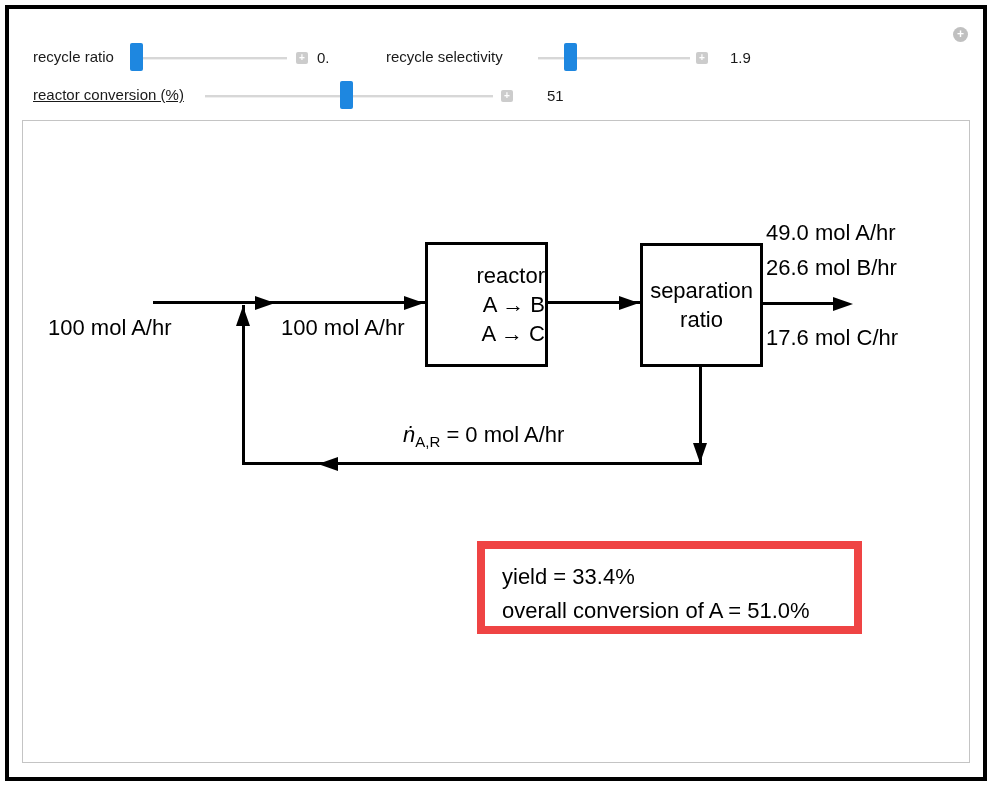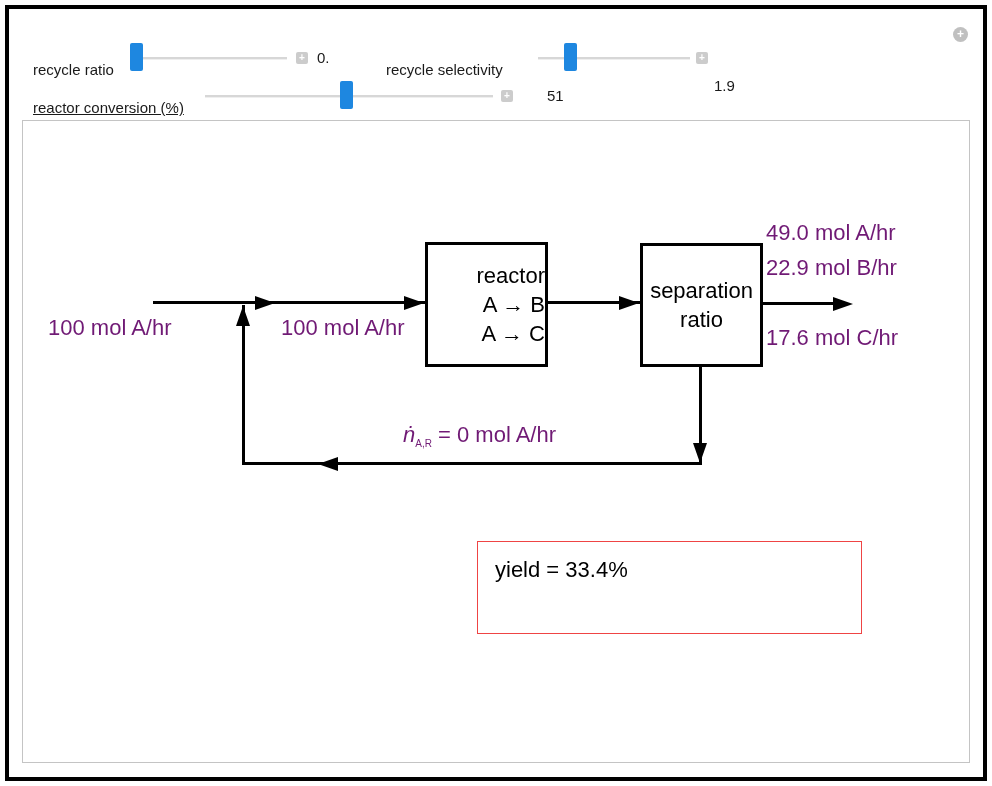--- a/index.html
+++ b/index.html
@@ -9,38 +9,38 @@
   .frame { position: absolute; left: 5px; top: 5px; width: 982px; height: 776px;
            border: 4px solid #000; background: #fff; }
 
   
   .expand-btn { position: absolute; left: 953px; top: 27px; width: 15px; height: 15px;
                 border-radius: 50%; background: #c0c0c0; color: #fff;
                 font-size: 12px; font-weight: bold; line-height: 14px; text-align: center;
                 cursor: pointer; }
 
   
-  .ctl-label { position: absolute; font-size: 15px; line-height: 18px; color: #1a1a1a; white-space: nowrap; margin-top: 13px; }
+  .ctl-label { position: absolute; font-size: 15px; line-height: 18px; color: #1a1a1a; white-space: nowrap; }
   .track { position: absolute; height: 3px; background: #d7d7d7; border-bottom: 1px solid #efefef; }
   .thumb { position: absolute; width: 13px; height: 28px; background: #1e87e0; border-radius: 2px; }
   .plusbox { position: absolute; width: 12px; height: 12px; background: #cccccc; border-radius: 2px;
              color: #fff; font-size: 10px; font-weight: bold; line-height: 12px; text-align: center; cursor: pointer; }
   .ctl-value { position: absolute; font-size: 15px; line-height: 18px; color: #1a1a1a; white-space: nowrap; }
 
   .s1-label { left: 33px;  top: 48px; }
   .s1-track { left: 135px; top: 57px; width: 152px; }
   .s1-thumb { left: 130px; top: 43px; }
   .s1-plus  { left: 296px; top: 52px; }
   .s1-value { left: 317px; top: 49px; }
 
   .s2-label { left: 386px; top: 48px; }
   .s2-track { left: 538px; top: 57px; width: 152px; }
   .s2-thumb { left: 564px; top: 43px; }
   .s2-plus  { left: 696px; top: 52px; }
-  .s2-value { left: 714px; top: 49px; margin-top: 28px; }
+  .s2-value { left: 730px; top: 49px; }
 
   .s3-label { left: 33px;  top: 86px; text-decoration: underline; }
   .s3-track { left: 205px; top: 95px; width: 288px; }
   .s3-thumb { left: 340px; top: 81px; }
   .s3-plus  { left: 501px; top: 90px; }
   .s3-value { left: 547px; top: 87px; }
 
   
   .panel { position: absolute; left: 22px; top: 120px; width: 948px; height: 643px;
            border: 1px solid #c4c4c4; background: #fff; }
@@ -77,33 +77,33 @@
   .ah-up    { left: 236px; top: 306px; }
 
   
   .pbox { position: absolute; border: 3px solid #000; background: #fff;
           display: flex; flex-direction: column; justify-content: center; align-items: center;
           font-size: 22px; line-height: 29px; text-align: center; }
   .reactor-box { left: 425px; top: 242px; width: 123px; height: 125px; align-items: flex-end; }
   .sep-box     { left: 640px; top: 243px; width: 123px; height: 124px; }
 
   
-  .dlabel { position: absolute; font-size: 22px; line-height: 24px; white-space: nowrap; color: #701a75; }
+  .dlabel { position: absolute; font-size: 22px; line-height: 24px; white-space: nowrap; color: #000000; }
   .lbl-feed  { left: 48px;  top: 316px; }
   .lbl-mixed { left: 281px; top: 316px; }
   .lbl-outA  { left: 766px; top: 221px; }
   .lbl-outB  { left: 766px; top: 256px; }
   .lbl-outC  { left: 766px; top: 326px; }
   .lbl-recycle { left: 403px; top: 423px; }
-  .lbl-recycle sub { font-size: 10px; }
+  .lbl-recycle sub { font-size: 15px; }
   .lbl-recycle .ital { font-style: italic; }
 
   
   .results { position: absolute; left: 477px; top: 541px; width: 385px; height: 93px;
-             border: 1px solid #ef4444; background: #fff; padding: 11px 0 0 17px;
+             border: 8px solid #ef4444; background: #fff; padding: 11px 0 0 17px;
              font-size: 22px; line-height: 34px; }
 </style>
 </head>
 <body>
 
 <div class="frame"></div>
 
 <div class="expand-btn">+</div>
 
 <div class="ctl-label s1-label">recycle ratio</div>
@@ -147,20 +147,21 @@
   <div>A → C</div>
 </div>
 <div class="pbox sep-box">
   <div>separation</div>
   <div>ratio</div>
 </div>
 
 <div class="dlabel lbl-feed">100 mol A/hr</div>
 <div class="dlabel lbl-mixed">100 mol A/hr</div>
 <div class="dlabel lbl-outA">49.0 mol A/hr</div>
-<div class="dlabel lbl-outB">22.9 mol B/hr</div>
+<div class="dlabel lbl-outB">26.6 mol B/hr</div>
 <div class="dlabel lbl-outC">17.6 mol C/hr</div>
 
 <div class="dlabel lbl-recycle"><span class="ital">ṅ</span><sub>A,R</sub><span> = 0 mol A/hr</span></div>
 
 <div class="results">
   <div>yield = 33.4%</div>
+  <div>overall conversion of A = 51.0%</div>
 </div>
 
 </body></html>

